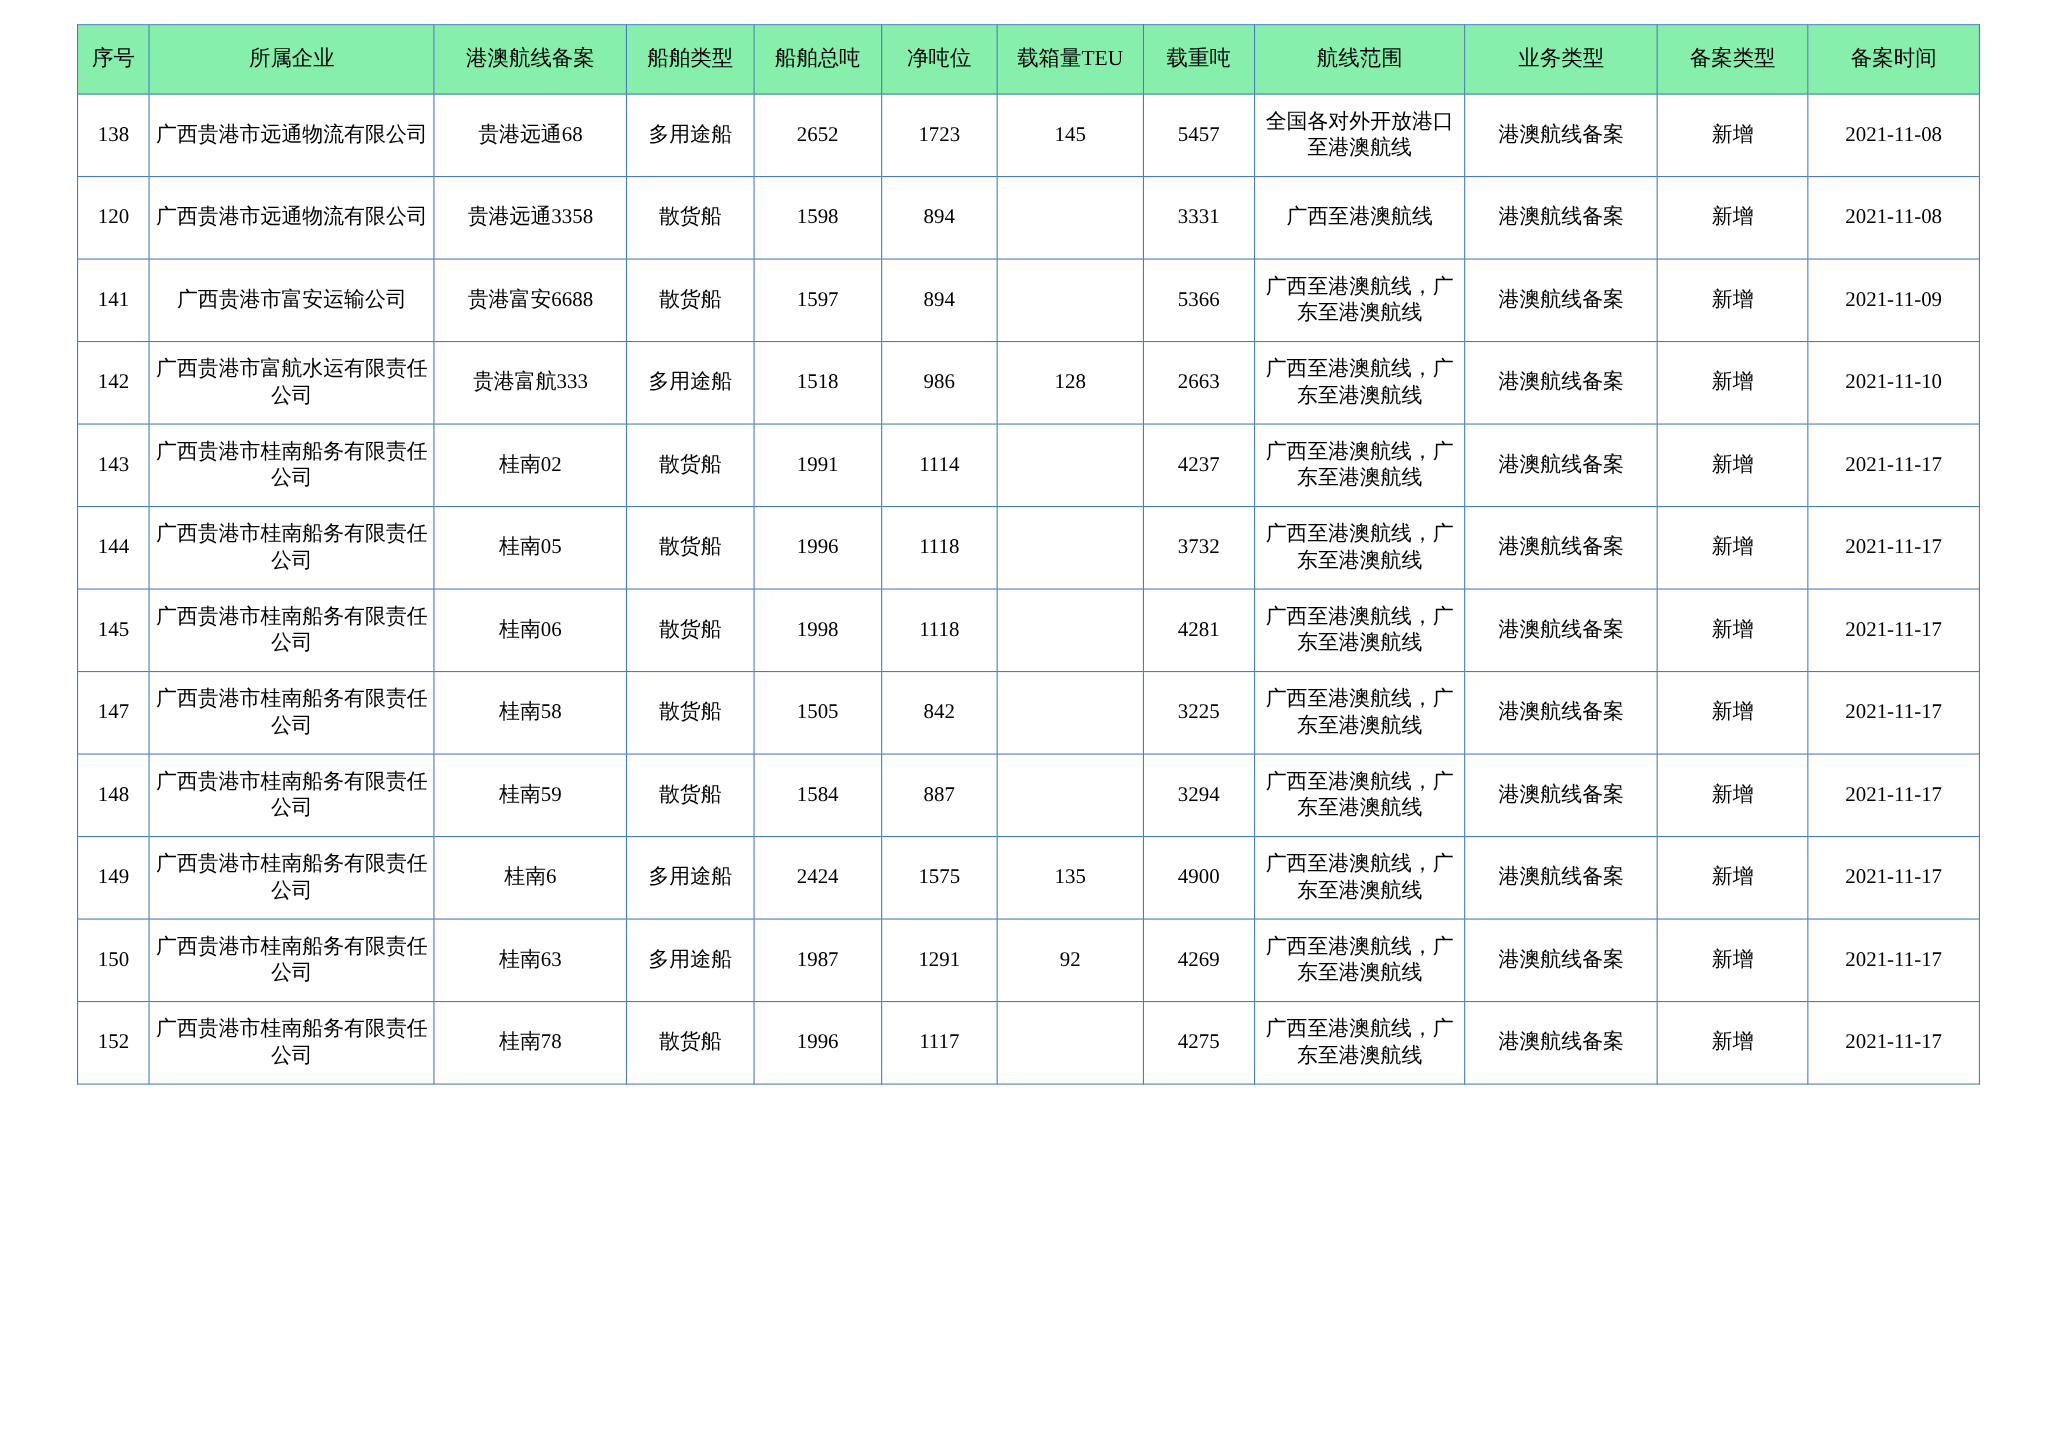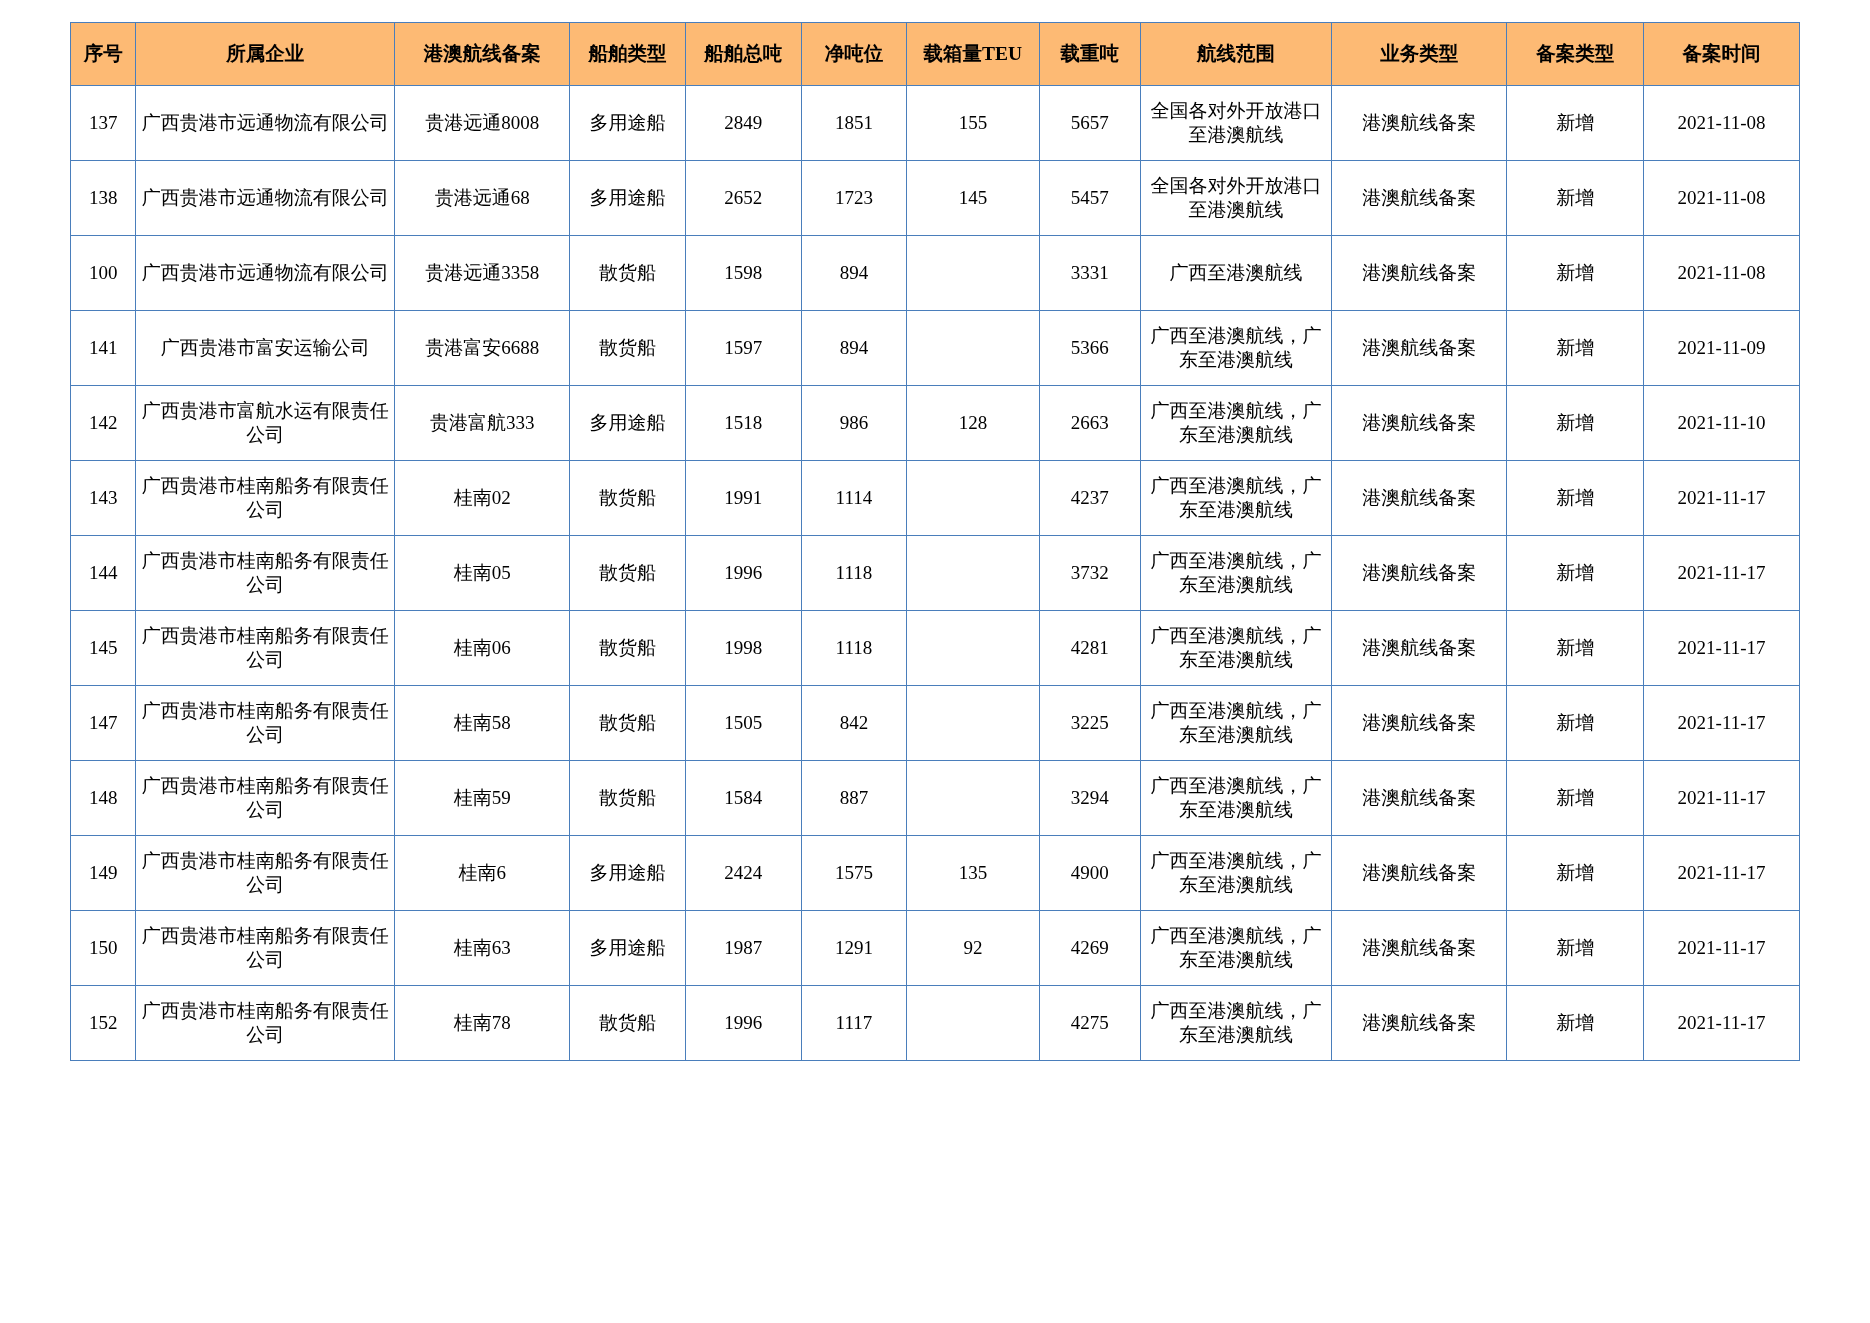--- a/index.html
+++ b/index.html
@@ -26,22 +26,22 @@
   table.ship-table td {
     border: 1px solid #4a7ebb;
     text-align: center;
     vertical-align: middle;
     font-size: 19px;
     line-height: 1.28;
     padding: 4px 3px;
     word-break: break-all;
   }
   table.ship-table thead th {
-    background: #fdba74;
-    font-weight: bold;
+    background: #86efac;
+    font-weight: normal;
     height: 54px;
     font-size: 19.5px;
   }
   table.ship-table tbody td {
     height: 66px;
     background: #ffffff;
   }
   
   col.c-seq      { width: 62px; }
   col.c-company  { width: 246px; }
@@ -93,49 +93,35 @@
         <th>载箱量TEU</th>
         <th>载重吨</th>
         <th>航线范围</th>
         <th>业务类型</th>
         <th>备案类型</th>
         <th>备案时间</th>
       </tr>
     </thead>
     <tbody>
       <tr>
-        <td class="num">137</td>
-        <td>广西贵港市远通物流有限公司</td>
-        <td>贵港远通8008</td>
-        <td>多用途船</td>
-        <td class="num">2849</td>
-        <td class="num">1851</td>
-        <td class="num">155</td>
-        <td class="num">5657</td>
-        <td>全国各对外开放港口至港澳航线</td>
-        <td>港澳航线备案</td>
-        <td>新增</td>
-        <td class="num">2021-11-08</td>
-      </tr>
-      <tr>
         <td class="num">138</td>
         <td>广西贵港市远通物流有限公司</td>
         <td>贵港远通68</td>
         <td>多用途船</td>
         <td class="num">2652</td>
         <td class="num">1723</td>
         <td class="num">145</td>
         <td class="num">5457</td>
         <td>全国各对外开放港口至港澳航线</td>
         <td>港澳航线备案</td>
         <td>新增</td>
         <td class="num">2021-11-08</td>
       </tr>
       <tr>
-        <td class="num">100</td>
+        <td class="num">120</td>
         <td>广西贵港市远通物流有限公司</td>
         <td>贵港远通3358</td>
         <td>散货船</td>
         <td class="num">1598</td>
         <td class="num">894</td>
         <td class="num"></td>
         <td class="num">3331</td>
         <td>广西至港澳航线</td>
         <td>港澳航线备案</td>
         <td>新增</td>

